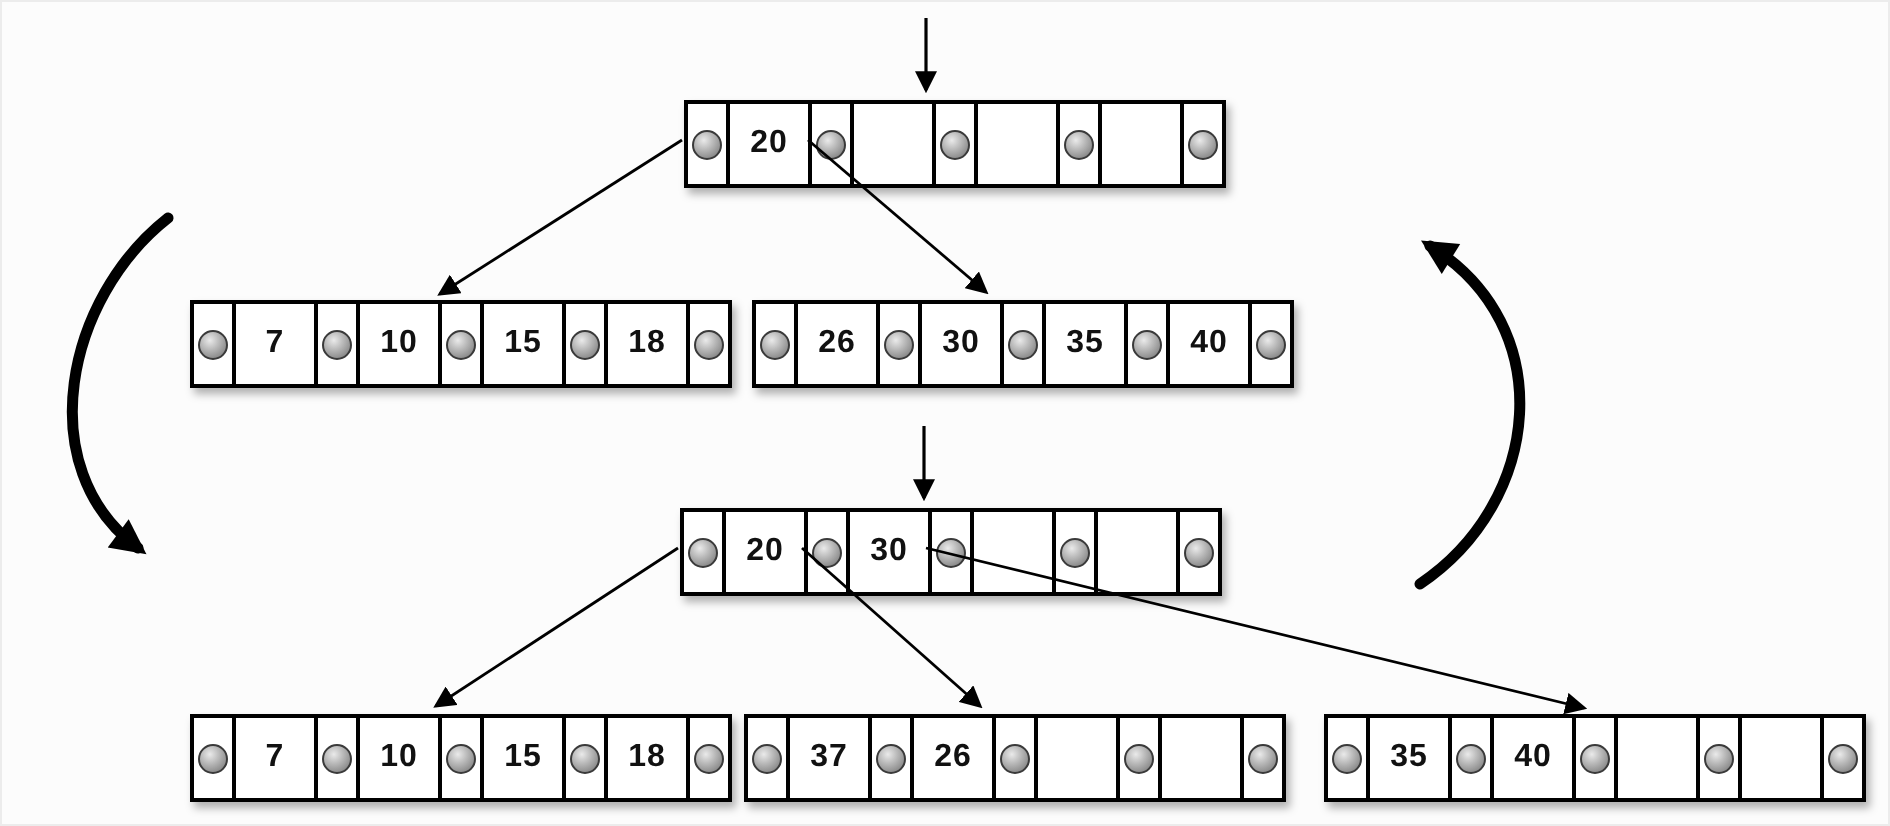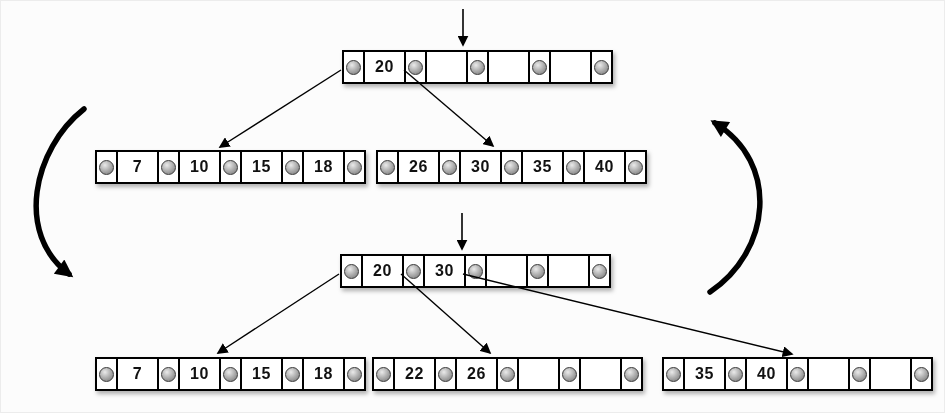--- a/index.html
+++ b/index.html
@@ -3,21 +3,21 @@
 <meta charset="utf-8">
 <style>
   html,body{margin:0;padding:0;background:#fbfbfb;}
   .stage{
     position:relative;width:945px;height:413px;background:#fcfcfc;
     border:1px solid #ececec;box-sizing:border-box;overflow:hidden;
     font-family:"Liberation Sans",sans-serif;
   }
   .overlay{position:absolute;left:0;top:0;width:945px;height:413px;pointer-events:none;}
   .node{
-    position:absolute;display:flex;height:34px;
+    position:absolute;display:flex;height:44px;
     filter:drop-shadow(2px 3px 2px rgba(0,0,0,0.30));
     padding-left:12px;
   }
   .cell{
     box-sizing:border-box;border:2px solid #000;background:#fff;
     margin-left:-2px;display:flex;align-items:center;justify-content:center;
   }
   .cell:first-child{margin-left:0;}
   .ptr{width:23px;}
   .val{
@@ -142,21 +142,21 @@
     <span class="cell val">18</span>
     <span class="cell ptr">
         <span class="dot"></span>
       </span>
   </div>
 
   <div class="node" style="left:359px;top:356px">
     <span class="cell ptr">
         <span class="dot"></span>
       </span>
-    <span class="cell val">22</span>
+    <span class="cell val">37</span>
     <span class="cell ptr">
         <span class="dot"></span>
       </span>
     <span class="cell val">26</span>
     <span class="cell ptr">
         <span class="dot"></span>
       </span>
     <span class="cell val"></span>
     <span class="cell ptr">
         <span class="dot"></span>

